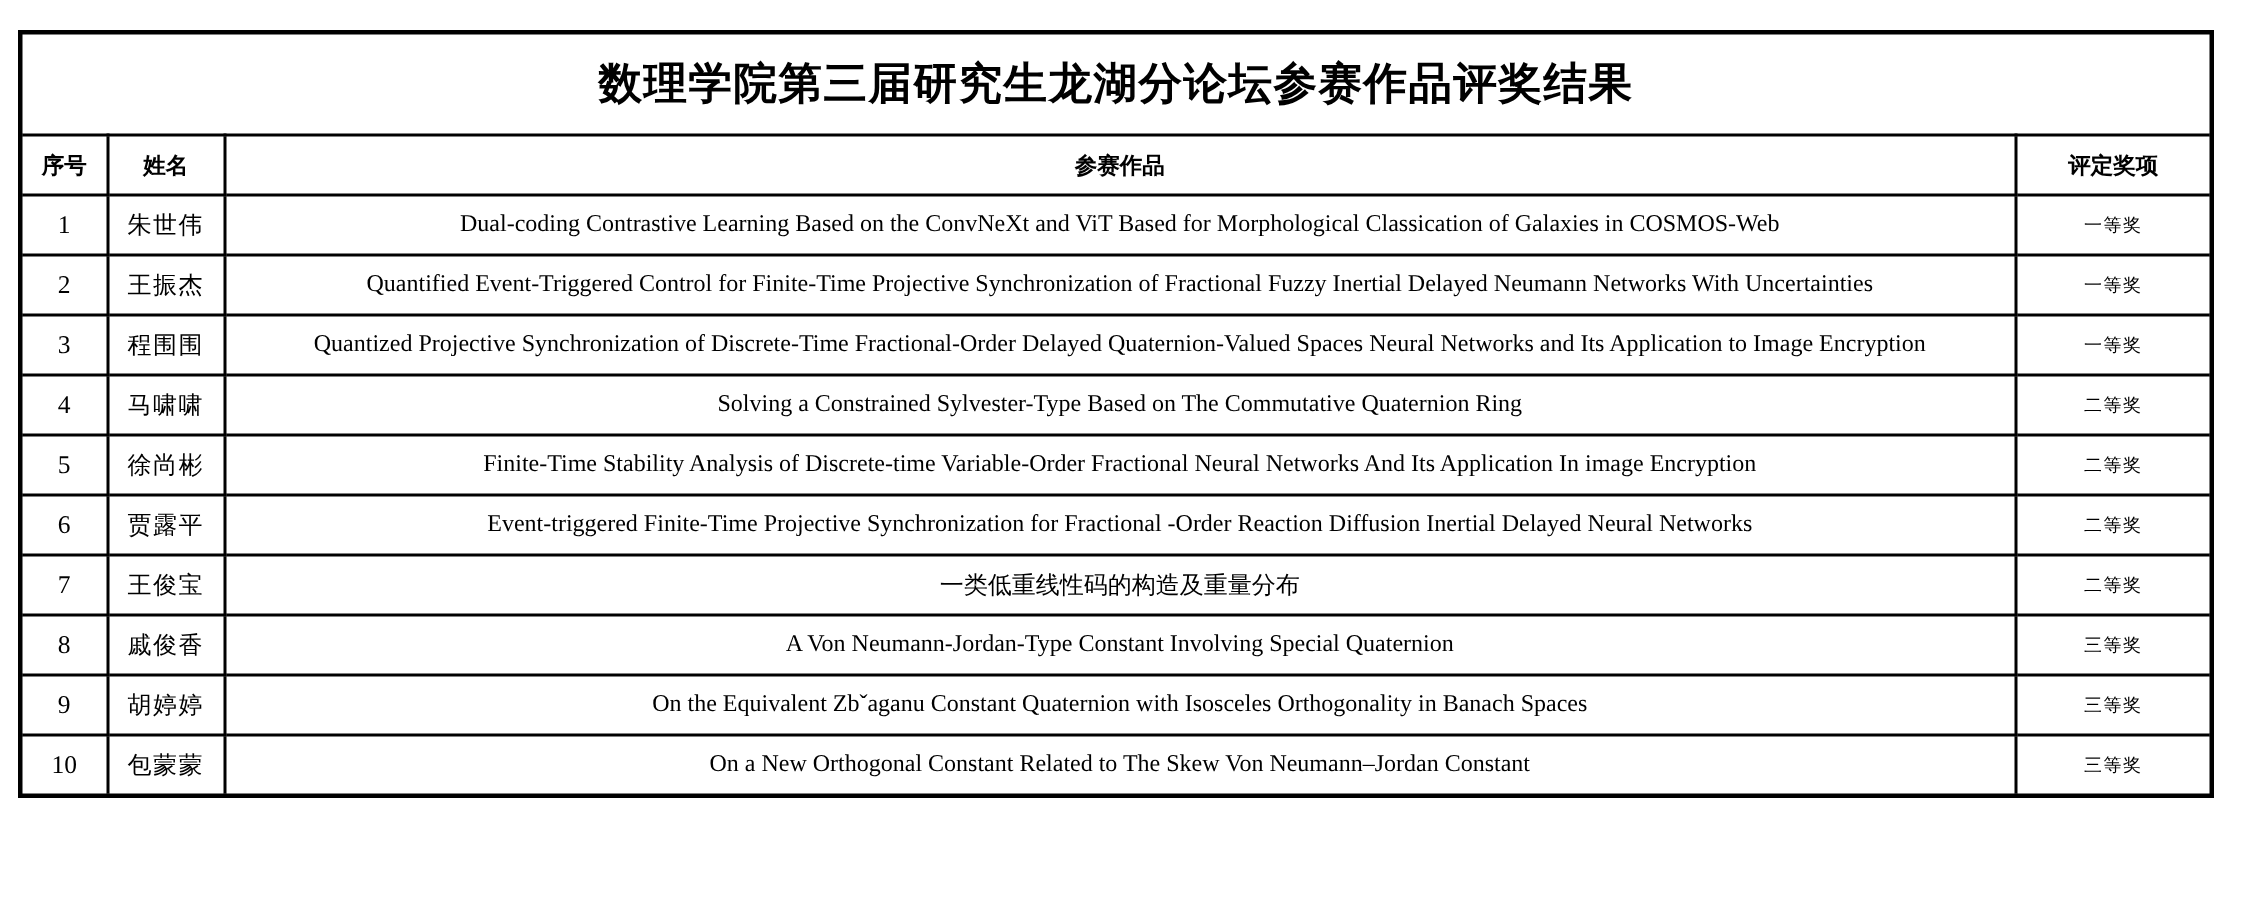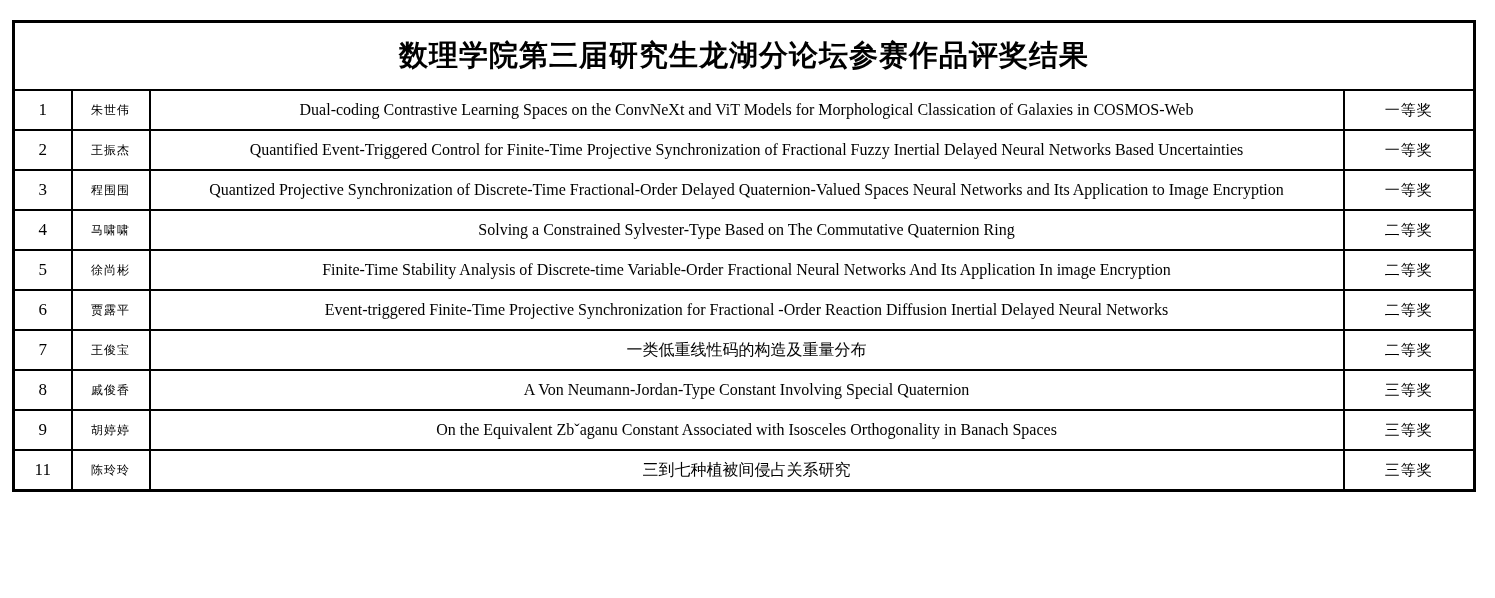--- a/index.html
+++ b/index.html
@@ -46,52 +46,58 @@
   tr.header-row td {
     height: 38px;
     font-size: 15px;
     font-weight: bold;
   }
   tr.data-row td {
     height: 38px;
     font-size: 16px;
   }
   tr.data-row td.no-cell    { font-size: 17px; }
-  tr.data-row td.name-cell  { font-size: 12px; letter-spacing: 1px; }
+  tr.data-row td.name-cell  { font-size: 16px; letter-spacing: 1px; }
   tr.data-row td.work-cell  { font-size: 16px; }
-  tr.data-row td.award-cell { font-size: 15px; letter-spacing: 1px; }
+  tr.data-row td.award-cell { font-size: 12px; letter-spacing: 1px; }
 </style>
 </head>
 <body>
 
 <div class="sheet">
   <table class="awards">
     <colgroup>
       <col class="c-no">
         <col class="c-name">
         <col class="c-work">
         <col class="c-award">
     </colgroup>
     <tbody>
       <tr class="title-row">
         <td colspan="4">数理学院第三届研究生龙湖分论坛参赛作品评奖结果</td>
       </tr>
+      <tr class="header-row">
+        <td>序号</td>
+        <td>姓名</td>
+        <td>参赛作品</td>
+        <td>评定奖项</td>
+      </tr>
     </tbody>
     <tbody id="rows-body">
   <tr class="data-row">
     <td class="no-cell">1</td>
     <td class="name-cell">朱世伟</td>
-    <td class="work-cell">Dual-coding Contrastive Learning Spaces on the ConvNeXt and ViT Models for Morphological Classication of Galaxies in COSMOS-Web</td>
+    <td class="work-cell">Dual-coding Contrastive Learning Based on the ConvNeXt and ViT Based for Morphological Classication of Galaxies in COSMOS-Web</td>
     <td class="award-cell">一等奖</td>
   </tr>
 
   <tr class="data-row">
     <td class="no-cell">2</td>
     <td class="name-cell">王振杰</td>
-    <td class="work-cell">Quantified Event-Triggered Control for Finite-Time Projective Synchronization of Fractional Fuzzy Inertial Delayed Neural Networks Based Uncertainties</td>
+    <td class="work-cell">Quantified Event-Triggered Control for Finite-Time Projective Synchronization of Fractional Fuzzy Inertial Delayed Neumann Networks With Uncertainties</td>
     <td class="award-cell">一等奖</td>
   </tr>
 
   <tr class="data-row">
     <td class="no-cell">3</td>
     <td class="name-cell">程围围</td>
     <td class="work-cell">Quantized Projective Synchronization of Discrete-Time Fractional-Order Delayed Quaternion-Valued Spaces Neural Networks and Its Application to Image Encryption</td>
     <td class="award-cell">一等奖</td>
   </tr>
 
@@ -126,26 +132,26 @@
   <tr class="data-row">
     <td class="no-cell">8</td>
     <td class="name-cell">戚俊香</td>
     <td class="work-cell">A Von Neumann-Jordan-Type Constant Involving Special Quaternion</td>
     <td class="award-cell">三等奖</td>
   </tr>
 
   <tr class="data-row">
     <td class="no-cell">9</td>
     <td class="name-cell">胡婷婷</td>
-    <td class="work-cell">On the Equivalent Zbˇaganu Constant Associated with Isosceles Orthogonality in Banach Spaces</td>
+    <td class="work-cell">On the Equivalent Zbˇaganu Constant Quaternion with Isosceles Orthogonality in Banach Spaces</td>
     <td class="award-cell">三等奖</td>
   </tr>
 
-
   <tr class="data-row">
-    <td class="no-cell">11</td>
-    <td class="name-cell">陈玲玲</td>
-    <td class="work-cell">三到七种植被间侵占关系研究</td>
+    <td class="no-cell">10</td>
+    <td class="name-cell">包蒙蒙</td>
+    <td class="work-cell">On a New Orthogonal Constant Related to The Skew Von Neumann–Jordan Constant</td>
     <td class="award-cell">三等奖</td>
   </tr>
+
 </tbody>
   </table>
 </div>
 
 </body></html>

